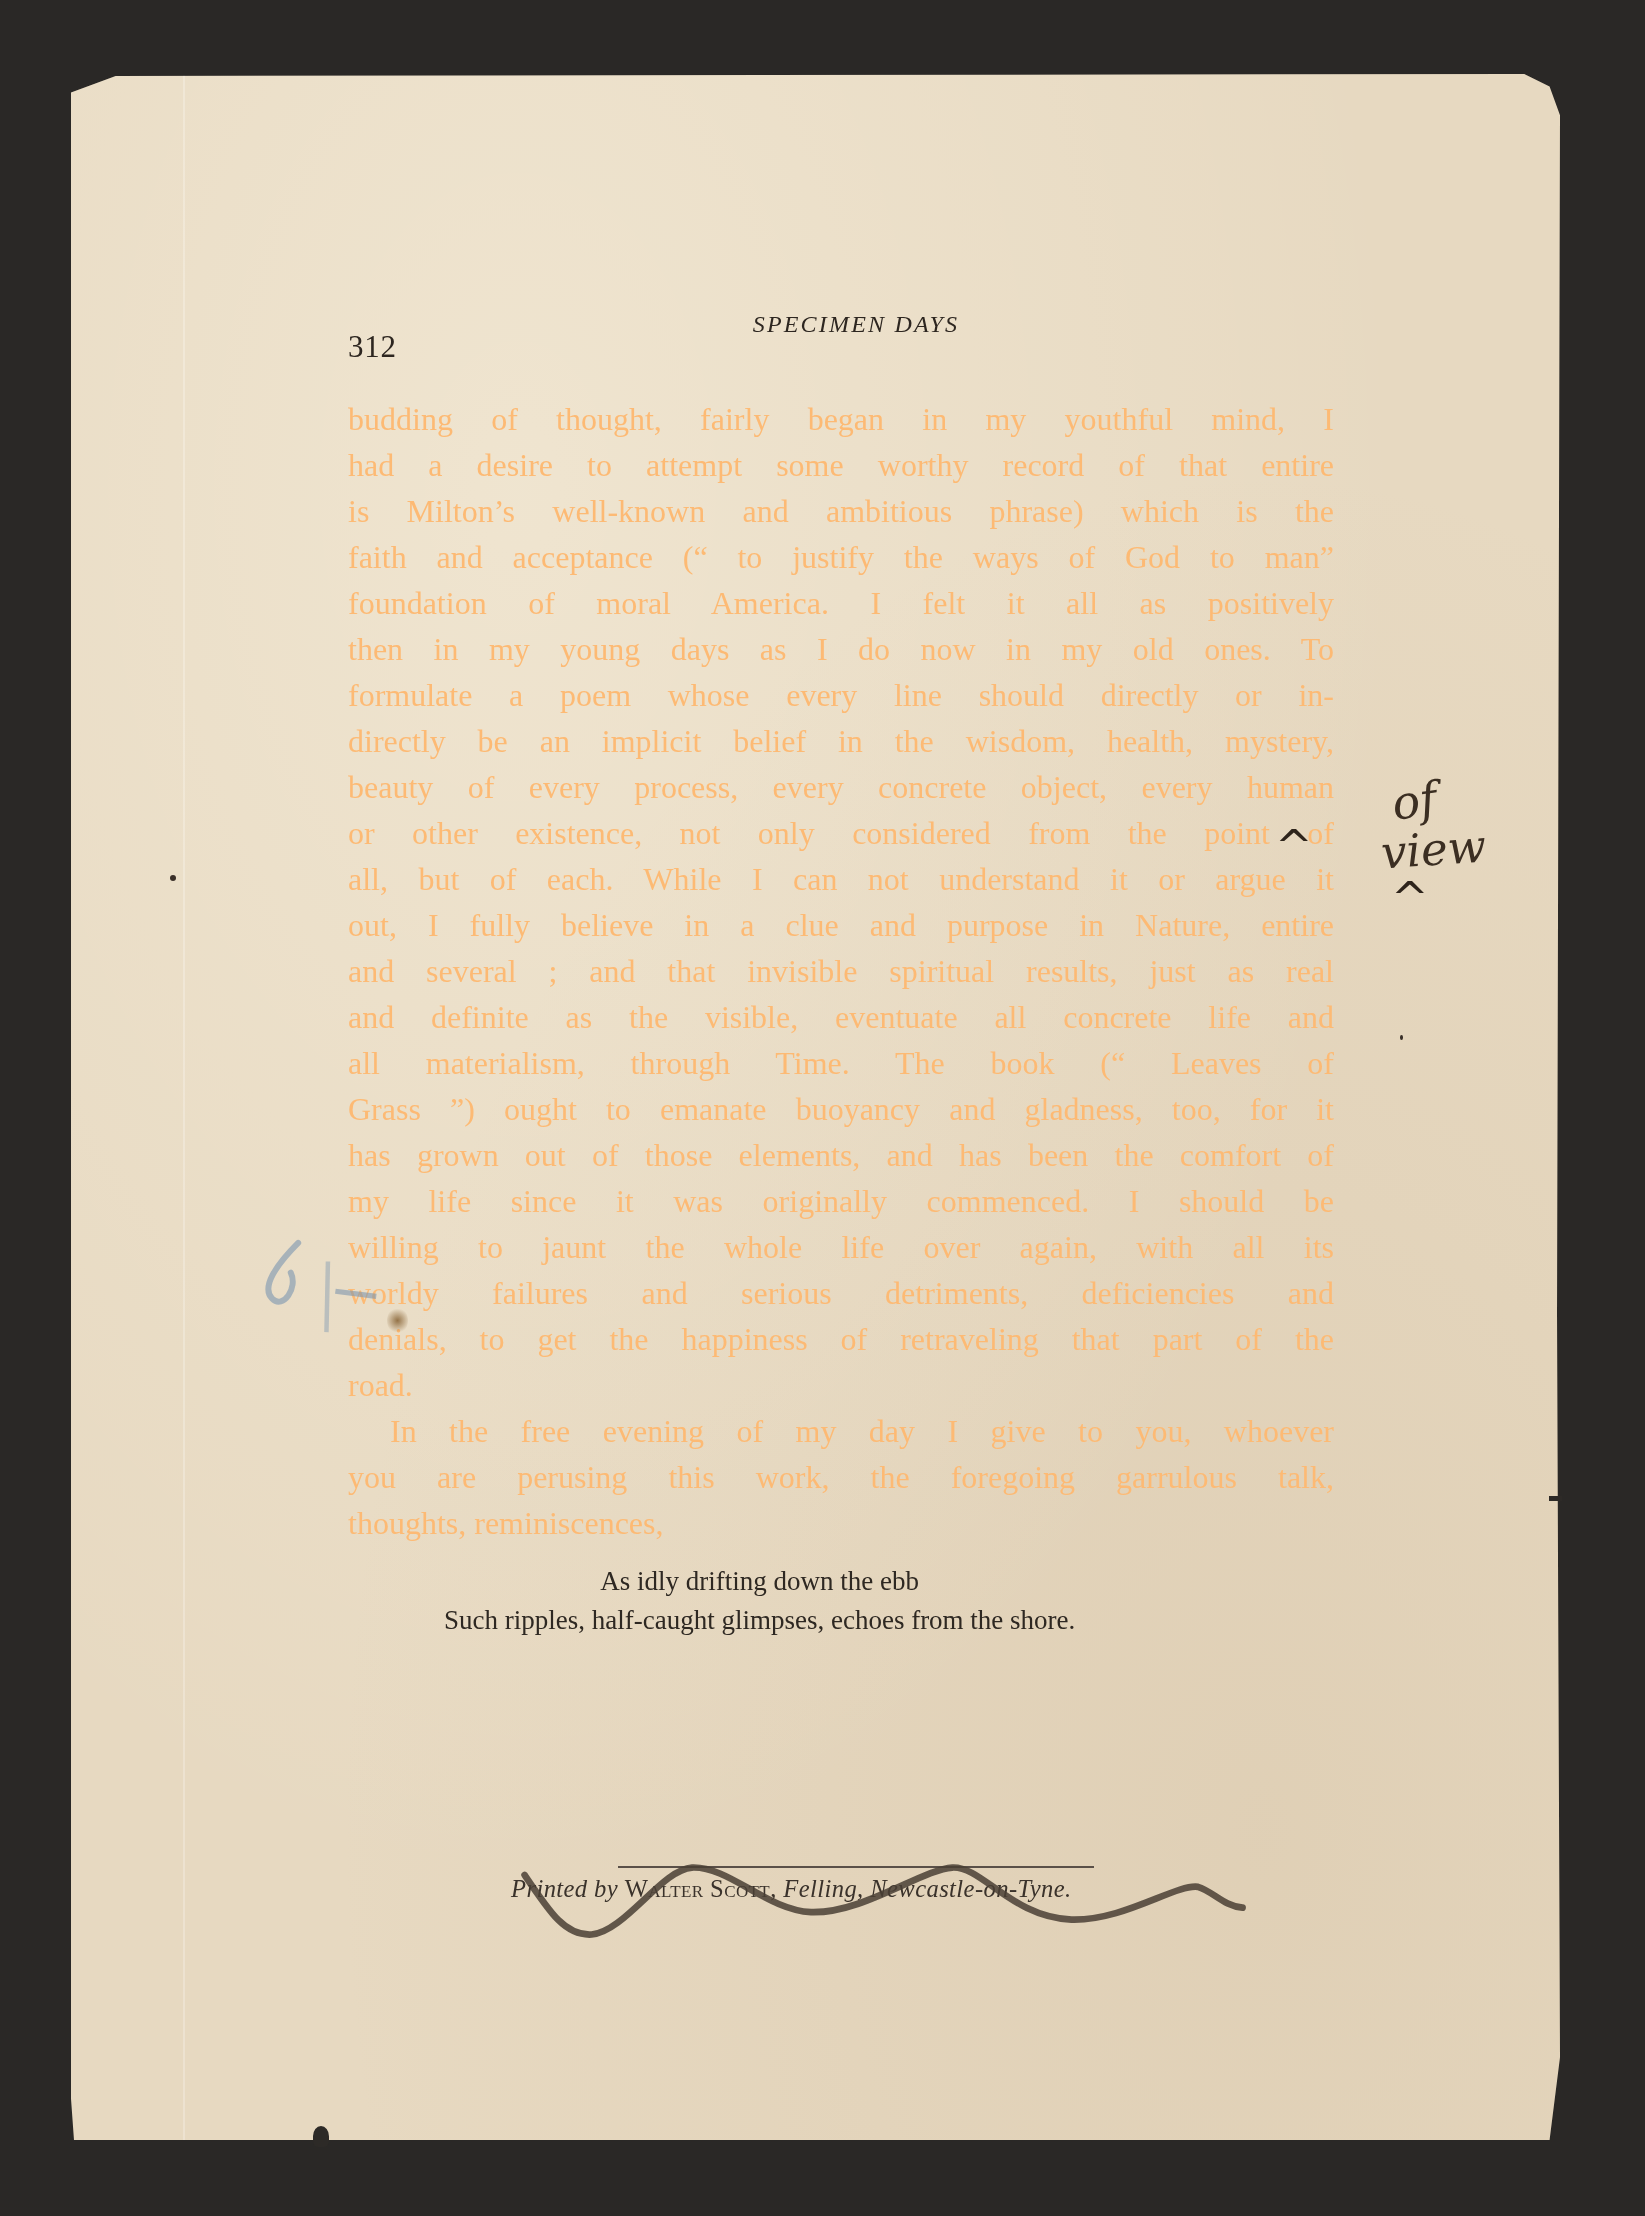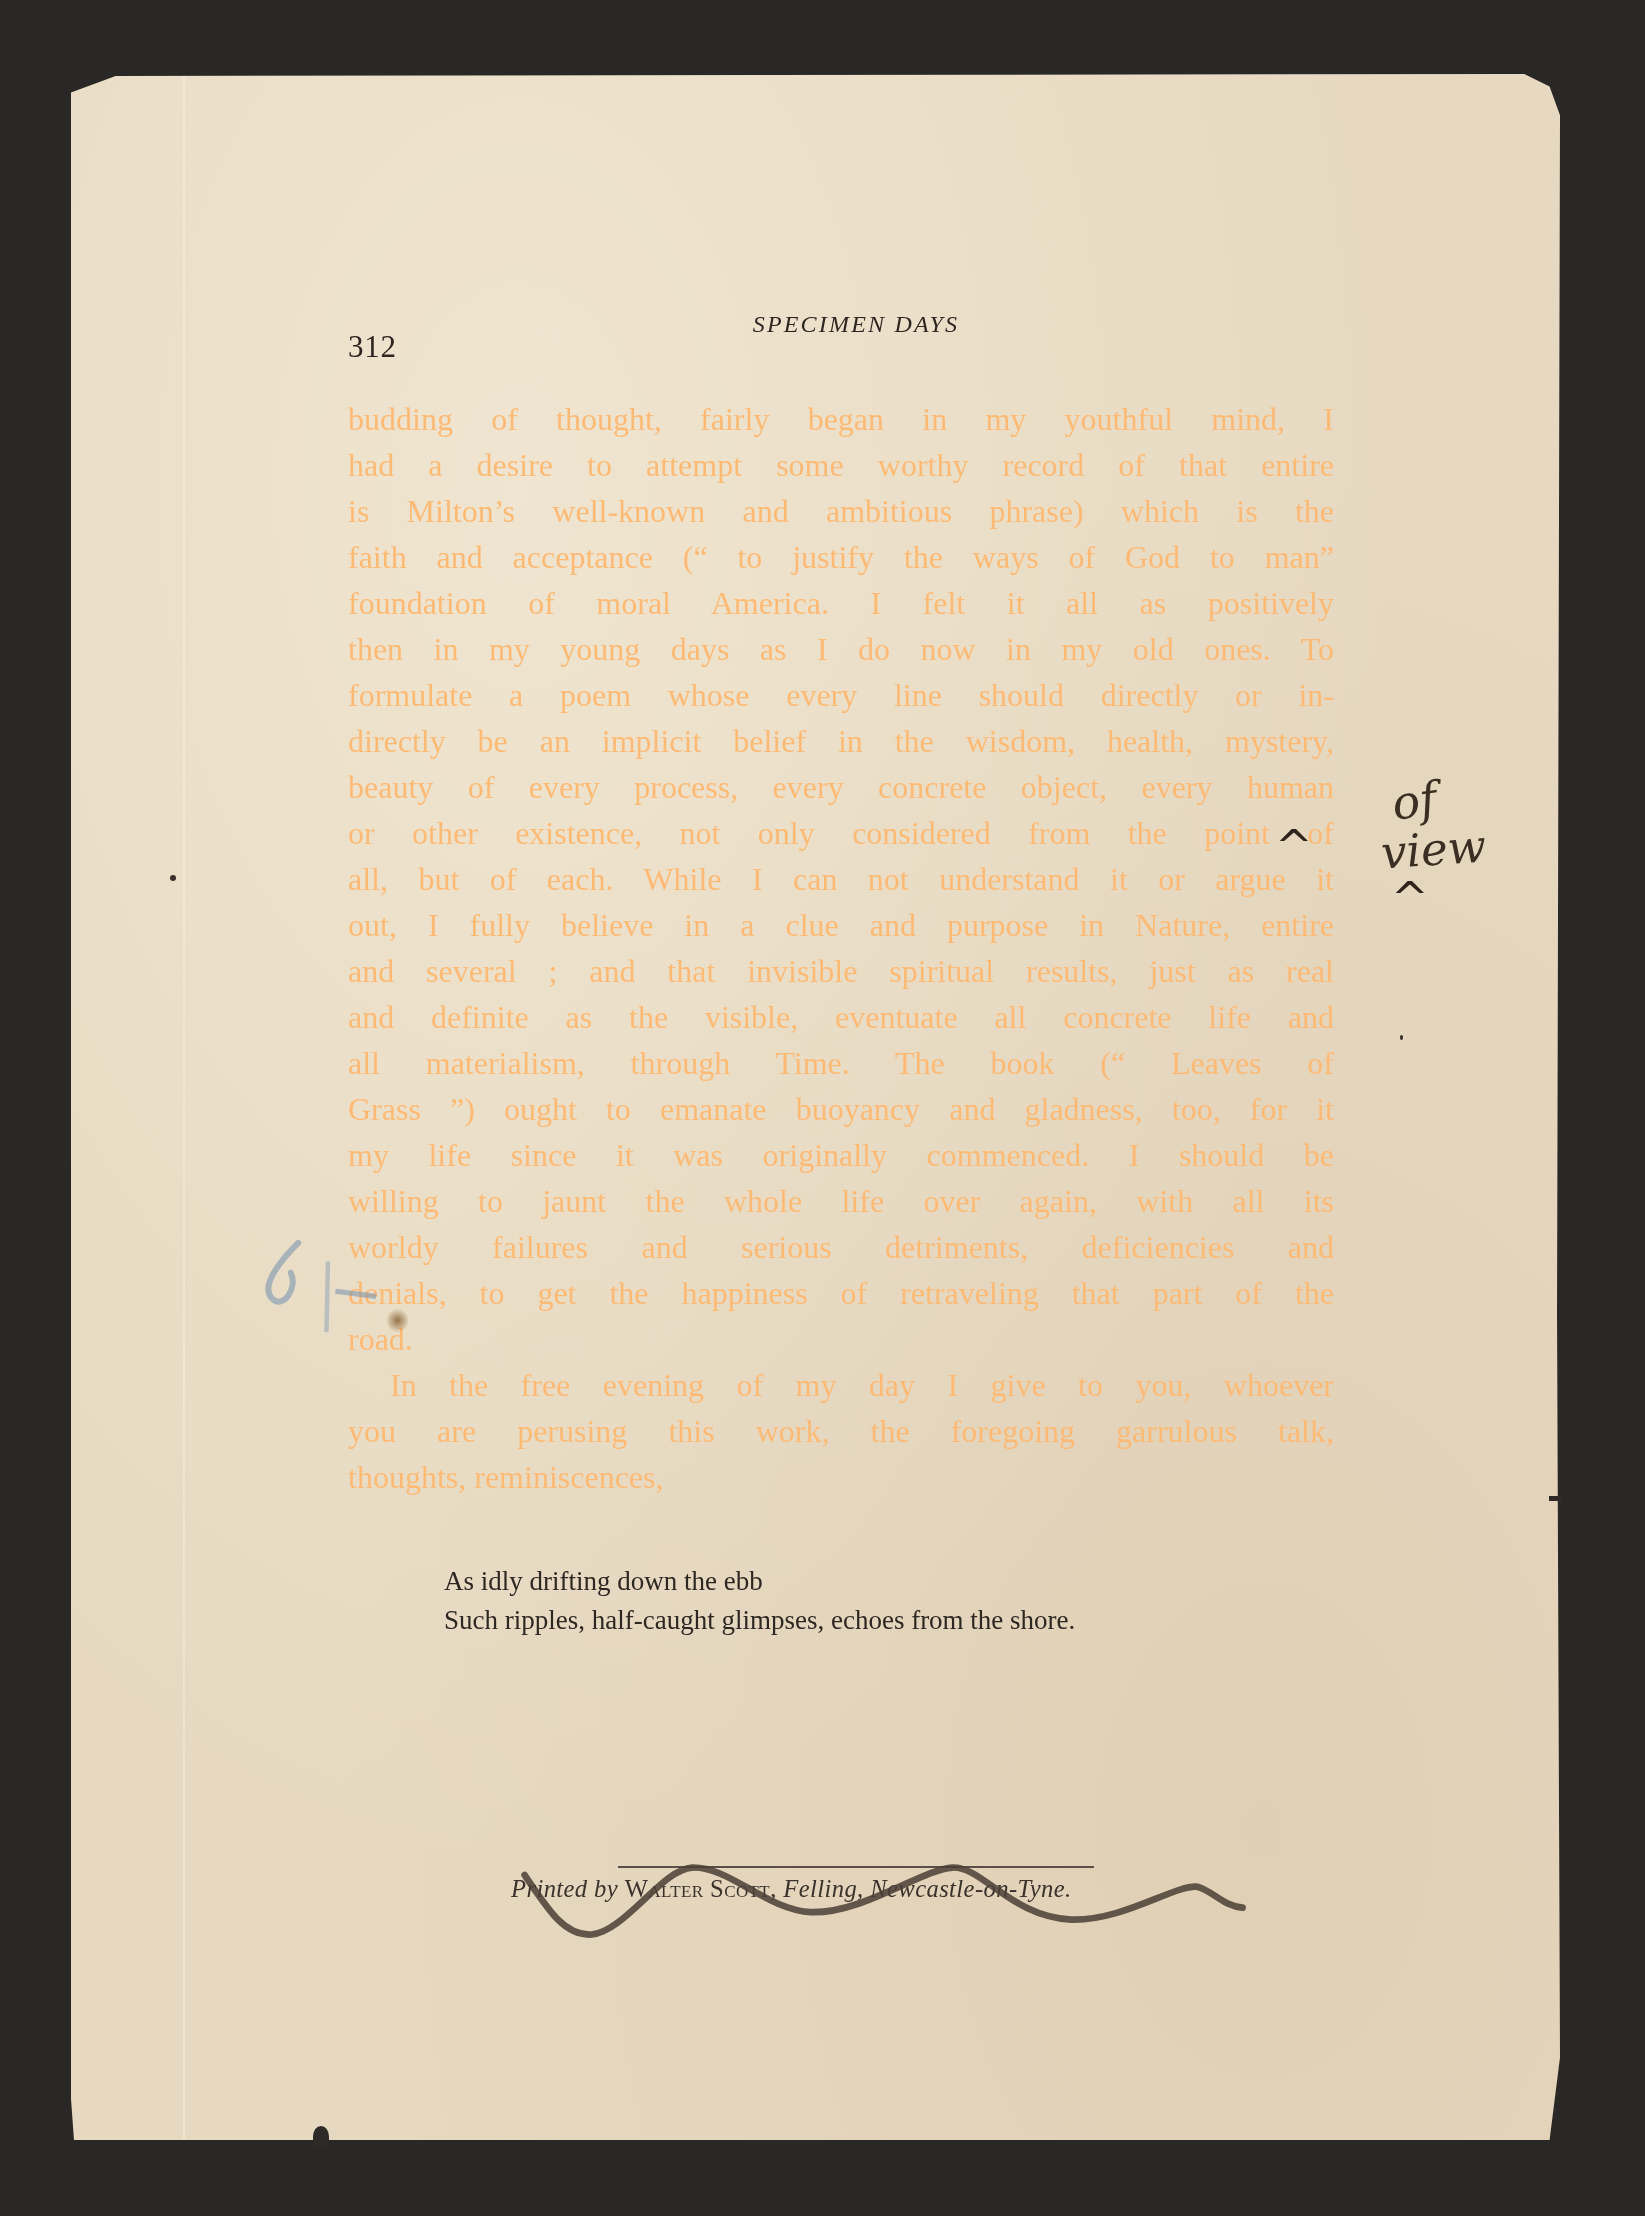--- a/index.html
+++ b/index.html
@@ -47,21 +47,21 @@
     display: block; white-space: nowrap;
     text-align: justify; text-align-last: justify;
     height: 46px;
   }
   .line.last { text-align-last: left; }
   .line.indent { padding-left: 42px; }
   .verse {
     position: absolute; left: 444px; top: 1562px;
     color: #2e2822; font-size: 27px; line-height: 39px;
   }
-  .verse-line { display: block; white-space: nowrap; }
+  .verse-line { display: block; white-space: nowrap; text-align: center; }
   .imprint-rule {
     position: absolute; left: 618px; top: 1866px; width: 476px; height: 1.5px;
     background: #5a5048;
   }
   .imprint {
     position: absolute; left: 511px; top: 1875px;
     font-size: 24.6px; color: #3a322b; white-space: nowrap; letter-spacing: 0.4px;
   }
   .imprint .it { font-style: italic; }
   .imprint .sc { font-variant: small-caps; margin-top: 20px; }
@@ -118,20 +118,21 @@
     <span class="line">formulate a poem whose every line should directly or in-</span>
     <span class="line">directly be an implicit belief in the wisdom, health, mystery,</span>
     <span class="line">beauty of every process, every concrete object, every human</span>
     <span class="line">or other existence, not only considered from the point of</span>
     <span class="line">all, but of each.  While I can not understand it or argue it</span>
     <span class="line">out, I fully believe in a clue and purpose in Nature, entire</span>
     <span class="line">and several ; and that invisible spiritual results, just as real</span>
     <span class="line">and definite as the visible, eventuate all concrete life and</span>
     <span class="line">all materialism, through Time.  The book (“ Leaves of</span>
     <span class="line">Grass ”) ought to emanate buoyancy and gladness, too, for it</span>
+    <span class="line">has grown out of those elements, and has been the comfort of</span>
     <span class="line">my life since it was originally commenced.  I should be</span>
     <span class="line">willing to jaunt the whole life over again, with all its</span>
     <span class="line">worldy failures and serious detriments, deficiencies and</span>
     <span class="line">denials, to get the happiness of retraveling that part of the</span>
     <span class="line last">road.</span>
   </div>
   <div>
     <span class="line indent">In the free evening of my day I give to you, whoever</span>
     <span class="line">you are perusing this work, the foregoing garrulous talk,</span>
     <span class="line last">thoughts, reminiscences,</span>

